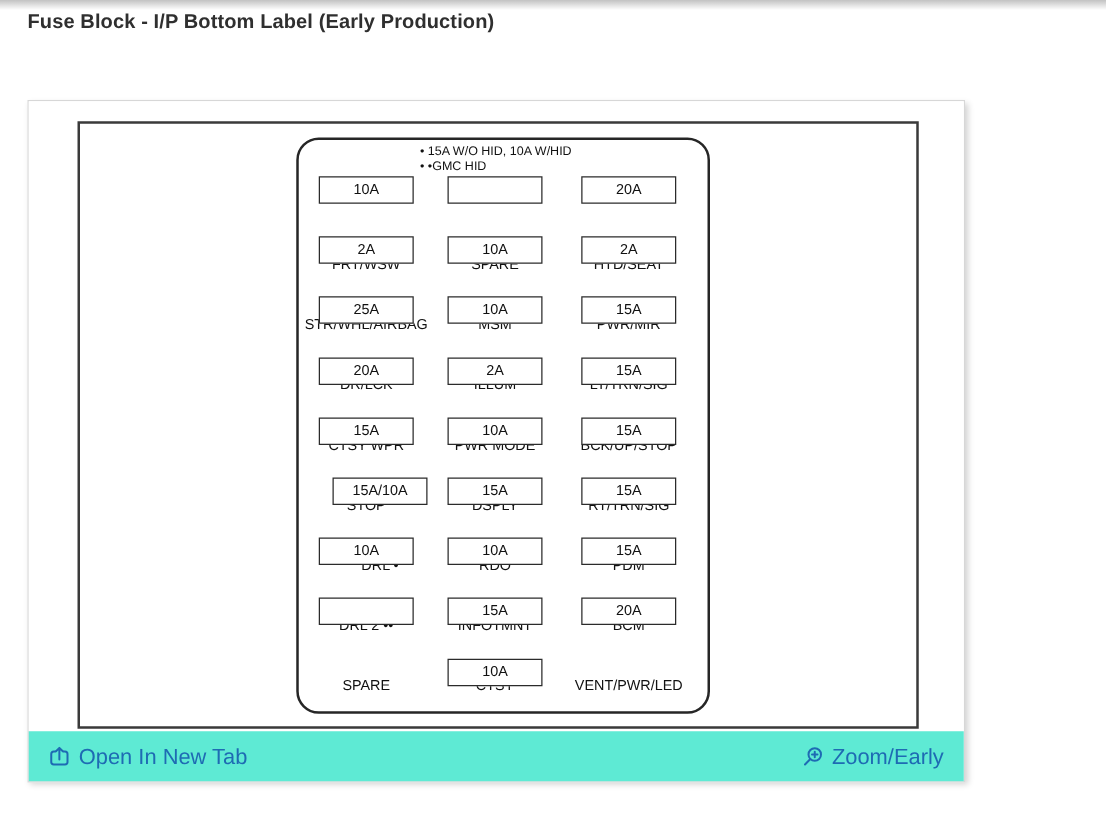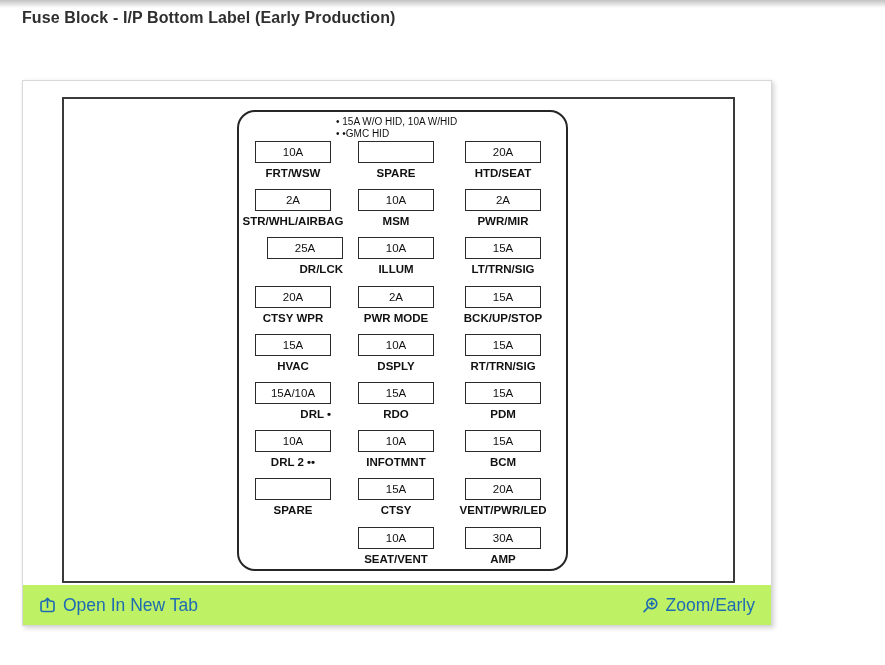--- a/index.html
+++ b/index.html
@@ -24,28 +24,28 @@
 
   .fuse-rounded { position:absolute; left:173px; top:11px; width:331px; height:461px;
     border:2px solid #262626; border-radius:18px; background:#fff; }
 
   .notes { position:absolute; left:69px; top:4px; font-size:10px; line-height:11.5px;
     color:#111; white-space:nowrap;margin-left:28px; }
 
   .grid { position:absolute; left:0; top:29px; width:100%; }
   .row  { position:relative; height:48.2px; }
   .cell { position:absolute; top:0; width:76px; display:flex; flex-direction:column;
-          align-items:center; }
+          align-items:center;gap:39px; }
   .box  { width:76px; height:22px; border:1.5px solid #2b2b2b; background:#fff;
           display:flex; align-items:center; justify-content:center;
           font-size:11.5px; color:#111; }
-  .lbl  { margin-top:4px; font-size:11.5px; color:#111; white-space:nowrap;font-weight:bold; }
+  .lbl  { margin-top:4px; font-size:11.5px; color:#111; white-space:nowrap; }
 
   .footer { position:absolute; left:0; right:0; bottom:0; height:40px;
-    background:#bef264; display:flex; align-items:center;
+    background:#5eead4; display:flex; align-items:center;
     justify-content:space-between; padding:0 16px; }
   .link { display:flex; align-items:center; gap:7px; color:#1e6bb3;
     font-size:17.5px; text-decoration:none; cursor:pointer; }
   .link svg { display:block; }
 </style>
 </head>
 <body>
 
 <div class="page">
   <div class="top-shadow"></div>
@@ -83,21 +83,21 @@
                 <div class="cell" style="left: 119px;">
                   <div class="box">10A</div>
                   <div class="lbl">MSM</div>
                 </div>
                 <div class="cell" style="left: 226px;">
                   <div class="box">2A</div>
                   <div class="lbl">PWR/MIR</div>
                 </div>
               </div>
               <div class="row">
-                <div class="cell" style="left: 28px; align-items: flex-end;">
+                <div class="cell" style="left: 16px;">
                   <div class="box">25A</div>
                   <div class="lbl">DR/LCK</div>
                 </div>
                 <div class="cell" style="left: 119px;">
                   <div class="box">10A</div>
                   <div class="lbl">ILLUM</div>
                 </div>
                 <div class="cell" style="left: 226px;">
                   <div class="box">15A</div>
                   <div class="lbl">LT/TRN/SIG</div>
@@ -113,33 +113,33 @@
                   <div class="lbl">PWR MODE</div>
                 </div>
                 <div class="cell" style="left: 226px;">
                   <div class="box">15A</div>
                   <div class="lbl">BCK/UP/STOP</div>
                 </div>
               </div>
               <div class="row">
                 <div class="cell" style="left: 16px;">
                   <div class="box">15A</div>
-                  <div class="lbl">HVAC</div>
+                  <div class="lbl">STOP</div>
                 </div>
                 <div class="cell" style="left: 119px;">
                   <div class="box">10A</div>
                   <div class="lbl">DSPLY</div>
                 </div>
                 <div class="cell" style="left: 226px;">
                   <div class="box">15A</div>
                   <div class="lbl">RT/TRN/SIG</div>
                 </div>
               </div>
               <div class="row">
-                <div class="cell" style="left: 16px; align-items: flex-end;">
+                <div class="cell" style="left: 27px;">
                   <div class="box">15A/10A</div>
                   <div class="lbl">DRL •</div>
                 </div>
                 <div class="cell" style="left: 119px;">
                   <div class="box">15A</div>
                   <div class="lbl">RDO</div>
                 </div>
                 <div class="cell" style="left: 226px;">
                   <div class="box">15A</div>
                   <div class="lbl">PDM</div>
@@ -170,24 +170,20 @@
                 </div>
                 <div class="cell" style="left: 226px;">
                   <div class="box">20A</div>
                   <div class="lbl">VENT/PWR/LED</div>
                 </div>
               </div>
               <div class="row">
                 <div class="cell" style="left: 119px;">
                   <div class="box">10A</div>
                   <div class="lbl">SEAT/VENT</div>
-                </div>
-                <div class="cell" style="left: 226px;">
-                  <div class="box">30A</div>
-                  <div class="lbl">AMP</div>
                 </div>
               </div>
             </div>
         </div>
       </div>
     </div>
 
     <div class="footer">
       <a class="link">
         <svg width="17" height="17" viewBox="0 0 17 17" fill="none" stroke="#1e6bb3" stroke-width="1.6">

